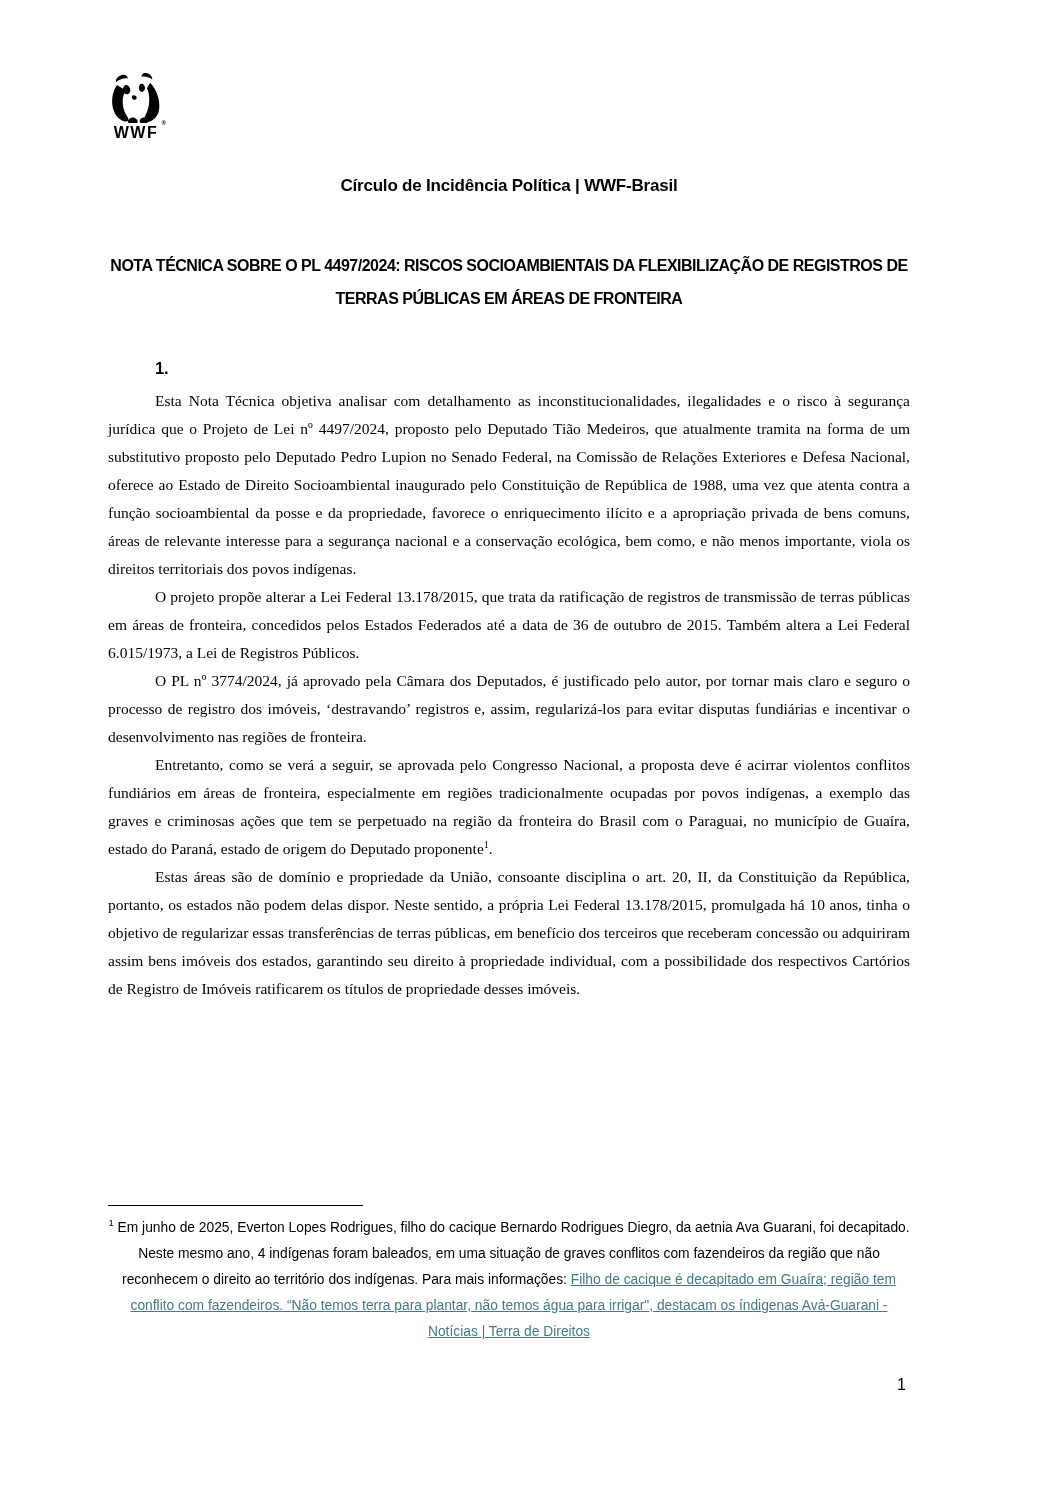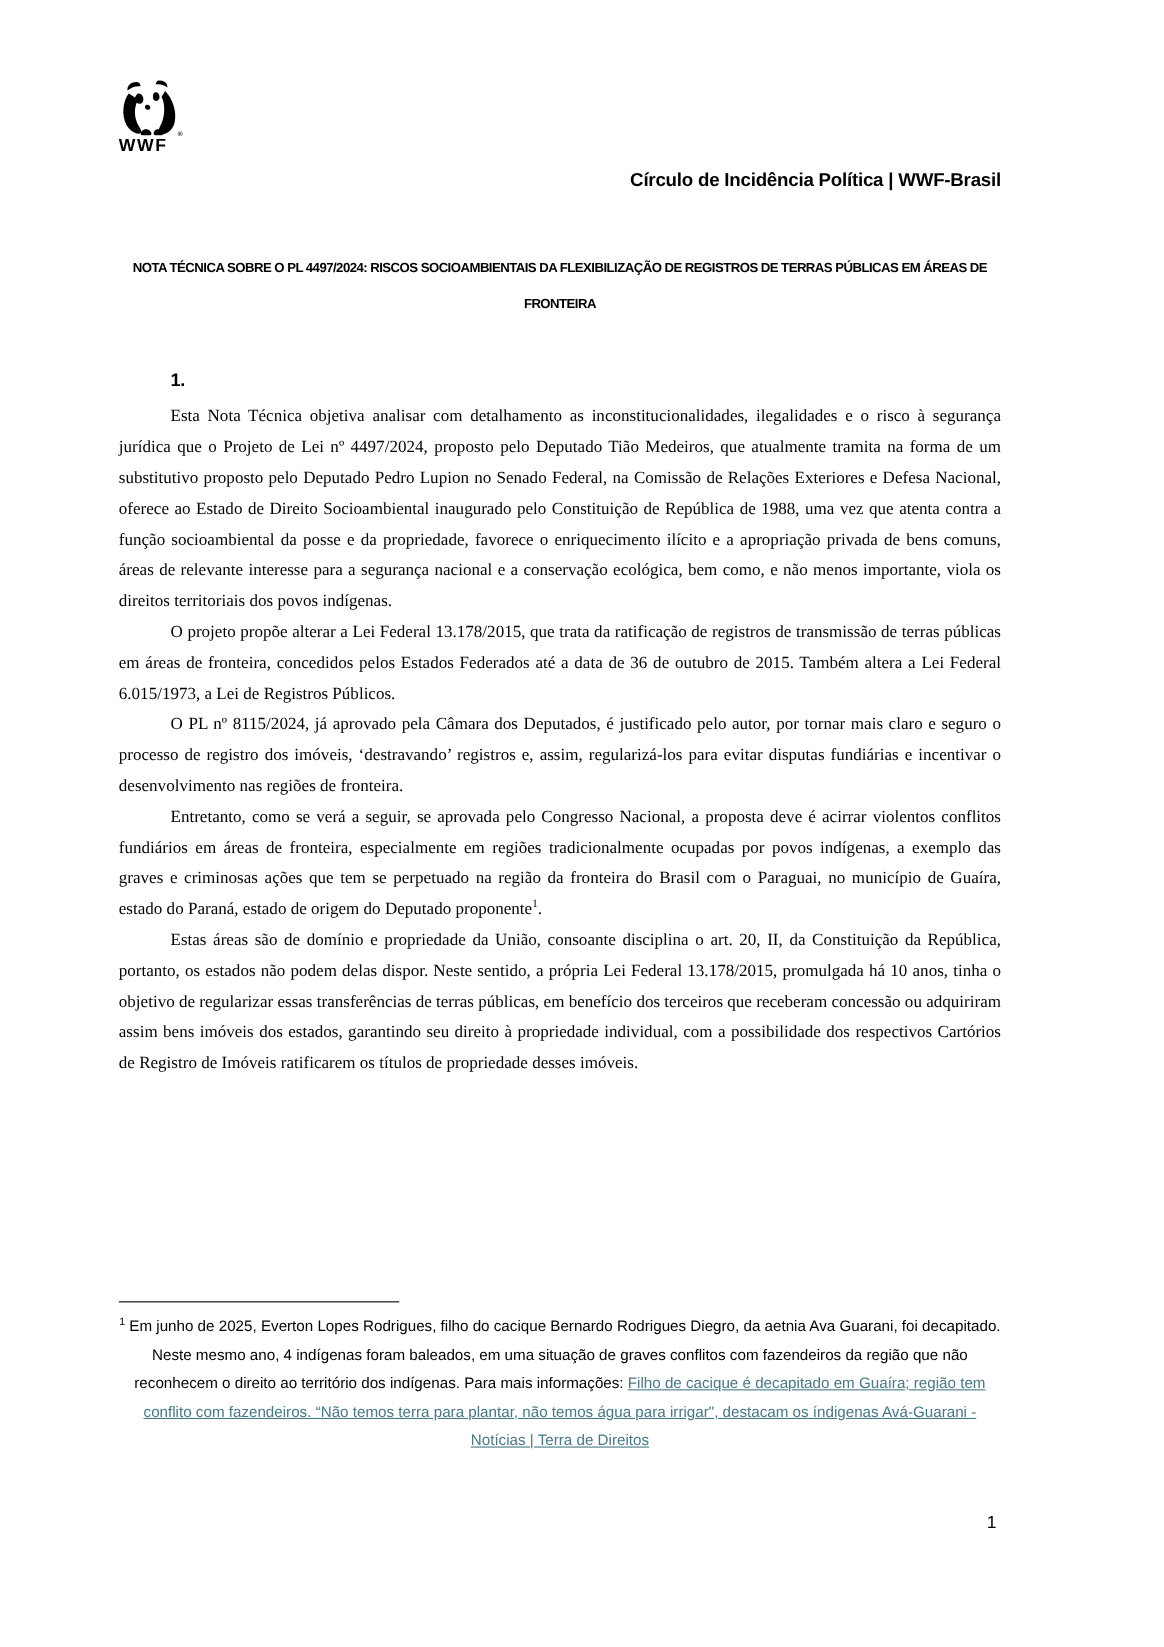--- a/index.html
+++ b/index.html
@@ -11,31 +11,31 @@
     color:#000;
     overflow:hidden;
   }
   .content { padding:73px 148px 0 108px; }
 
   
   .logo { width:56px; }
   .logo svg { display:block; }
   .wwf-text {
     font-weight:700; font-size:16px; letter-spacing:1.5px;
-    width:56px; position:relative; margin-top:1px;
+    width:56px; text-align:center; position:relative; margin-top:1px;
   }
   .wwf-reg { position:absolute; top:-4px; right:-2px; font-size:6px; letter-spacing:0; }
 
   
-  .org-line { margin-top:12px; text-align:right; font-weight:700; font-size:17px; letter-spacing:-0.2px; }
+  .org-line { margin-top:34px; text-align:center; font-weight:700; font-size:17px; letter-spacing:-0.2px; }
 
   
   .doc-title {
     margin-top:53px; text-align:center; font-weight:700;
-    font-size:12px; letter-spacing:-0.5px; line-height:33px;
+    font-size:16px; letter-spacing:-0.5px; line-height:33px;
   }
 
   
   .section-heading {
     margin-top:44px; padding-left:47px; display:flex; gap:17px;
     font-weight:700; font-size:16.5px; letter-spacing:-0.3px;
   }
 
   
   .doc-body {
@@ -85,21 +85,21 @@
 
   <div class="doc-title">NOTA TÉCNICA SOBRE O PL 4497/2024: RISCOS SOCIOAMBIENTAIS DA FLEXIBILIZAÇÃO DE REGISTROS DE TERRAS PÚBLICAS EM ÁREAS DE FRONTEIRA</div>
 
   <div class="section-heading">
     <span>1.</span>
   </div>
 
   <div class="doc-body">
     <p>Esta Nota Técnica objetiva analisar com detalhamento as inconstitucionalidades, ilegalidades e o risco à segurança jurídica que o Projeto de Lei nº 4497/2024, proposto pelo Deputado Tião Medeiros, que atualmente tramita na forma de um substitutivo proposto pelo Deputado Pedro Lupion no Senado Federal, na Comissão de Relações Exteriores e Defesa Nacional, oferece ao Estado de Direito Socioambiental inaugurado pelo Constituição de República de 1988, uma vez que atenta contra a função socioambiental da posse e da propriedade, favorece o enriquecimento ilícito e a apropriação privada de bens comuns, áreas de relevante interesse para a segurança nacional e a conservação ecológica, bem como, e não menos importante, viola os direitos territoriais dos povos indígenas.</p>
     <p>O projeto propõe alterar a Lei Federal 13.178/2015, que trata da ratificação de registros de transmissão de terras públicas em áreas de fronteira, concedidos pelos Estados Federados até a data de 36 de outubro de 2015. Também altera a Lei Federal 6.015/1973, a Lei de Registros Públicos.</p>
-    <p>O PL nº 8115/2024, já aprovado pela Câmara dos Deputados, é justificado pelo autor, por tornar mais claro e seguro o processo de registro dos imóveis, ‘destravando’ registros e, assim, regularizá-los para evitar disputas fundiárias e incentivar o desenvolvimento nas regiões de fronteira.</p>
+    <p>O PL nº 3774/2024, já aprovado pela Câmara dos Deputados, é justificado pelo autor, por tornar mais claro e seguro o processo de registro dos imóveis, ‘destravando’ registros e, assim, regularizá-los para evitar disputas fundiárias e incentivar o desenvolvimento nas regiões de fronteira.</p>
     <p><span>Entretanto, como se verá a seguir, se aprovada pelo Congresso Nacional, a proposta deve é acirrar violentos conflitos fundiários em áreas de fronteira, especialmente em regiões tradicionalmente ocupadas por povos indígenas, a exemplo das graves e criminosas ações que tem se perpetuado na região da fronteira do Brasil com o Paraguai, no município de Guaíra, estado do Paraná, estado de origem do Deputado proponente</span><sup class="fn-ref">1</sup><span>.</span></p>
     <p>Estas áreas são de domínio e propriedade da União, consoante disciplina o art. 20, II, da Constituição da República, portanto, os estados não podem delas dispor. Neste sentido, a própria Lei Federal 13.178/2015, promulgada há 10 anos, tinha o objetivo de regularizar essas transferências de terras públicas, em benefício dos terceiros que receberam concessão ou adquiriram assim bens imóveis dos estados, garantindo seu direito à propriedade individual, com a possibilidade dos respectivos Cartórios de Registro de Imóveis ratificarem os títulos de propriedade desses imóveis.</p>
   </div>
 
   <div class="fn-divider"></div>
 
   <div class="footnote">
     <sup>1</sup><span> Em junho de 2025, Everton Lopes Rodrigues, filho do cacique Bernardo Rodrigues Diegro, da aetnia Ava Guarani, foi decapitado. Neste mesmo ano, 4 indígenas foram baleados, em uma situação de graves conflitos com fazendeiros da região que não reconhecem o direito ao território dos indígenas. Para mais informações: </span><a class="fn-link">Filho de cacique é decapitado em Guaíra; região tem conflito com fazendeiros. “Não temos terra para plantar, não temos água para irrigar", destacam os índigenas Avá-Guarani - Notícias | Terra de Direitos</a>
   </div>
 

